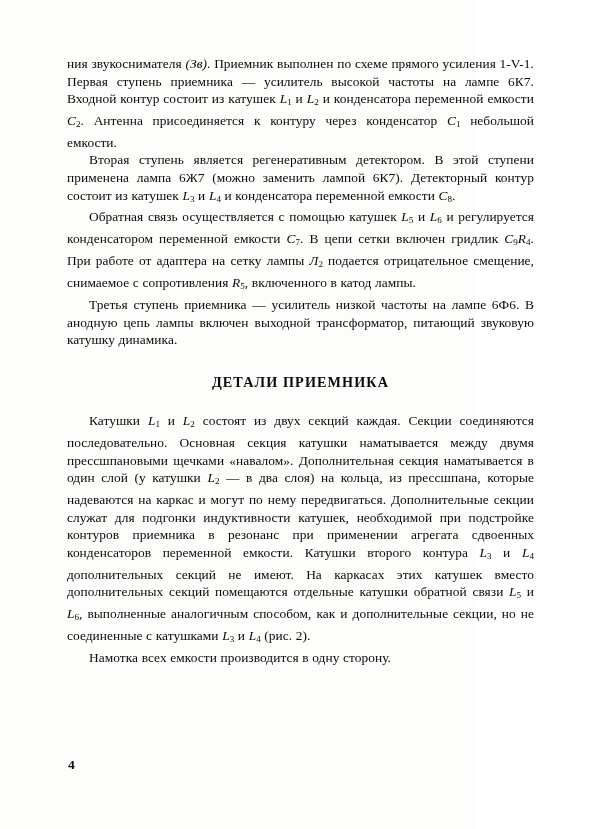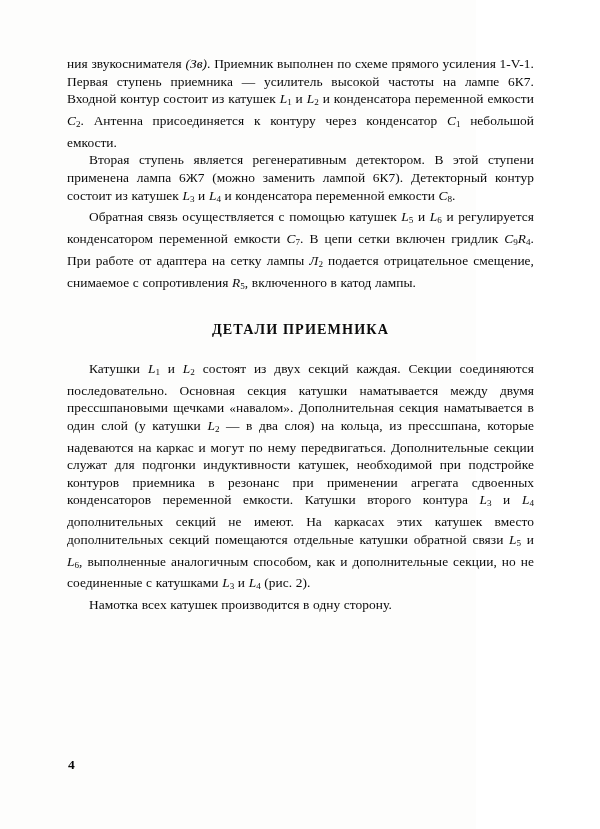--- a/index.html
+++ b/index.html
@@ -80,30 +80,31 @@
 <div id="page">
 
   <div id="text-column">
 
     <p class="para" style="text-indent:0;">ния&nbsp;звукоснимателя <i class="ital">(Зв)</i>. Приемник выполнен по схеме прямого усиления 1-V-1. Первая ступень приемника&nbsp;— усилитель высокой частоты на лампе 6К7. Входной контур состоит из катушек <span class="sym">L<span class="sub">1</span></span> и&nbsp;<span class="sym">L<span class="sub">2</span></span> и конденсатора переменной емкости <span class="sym">C<span class="sub">2</span></span>. Антенна присоединяется к контуру через конденсатор <span class="sym">C<span class="sub">1</span></span> небольшой емкости.</p>
 
     <p class="para">Вторая ступень является регенеративным детектором. В этой ступени применена лампа 6Ж7 (можно заменить лампой 6К7). Детекторный контур состоит из катушек <span class="sym">L<span class="sub">3</span></span> и <span class="sym">L<span class="sub">4</span></span> и конденсатора переменной емкости <span class="sym">C<span class="sub">8</span></span>.</p>
 
     <p class="para">Обратная связь осуществляется с помощью катушек <span class="sym">L<span class="sub">5</span></span> и <span class="sym">L<span class="sub">6</span></span> и регулируется конденсатором переменной емкости <span class="sym">C<span class="sub">7</span></span>. В цепи сетки включен гридлик <span class="sym">C<span class="sub">9</span>R<span class="sub">4</span></span>. При работе от адаптера на сетку лампы <span class="sym">Л<span class="sub">2</span></span> подается отрицательное смещение, снимаемое с сопротивления <span class="sym">R<span class="sub">5</span></span>, включенного в катод лампы.</p>
 
+    <p class="para">Третья ступень приемника&nbsp;— усилитель низкой частоты на лампе 6Ф6. В анодную цепь лампы включен выходной трансформатор, питающий звуковую катушку динамика.</p>
 
 
     <div class="gap-before-heading"></div>
 
     <h2 class="section-heading">ДЕТАЛИ ПРИЕМНИКА</h2>
 
     <div class="gap-after-heading"></div>
 
 
     <p class="para">Катушки <span class="sym">L<span class="sub">1</span></span> и <span class="sym">L<span class="sub">2</span></span> состоят из двух секций каждая. Секции соединяются последовательно. Основная секция катушки наматывается между двумя прессшпановыми щечками «навалом». Дополнительная секция наматывается в один слой (у катушки <span class="sym">L<span class="sub">2</span></span>&nbsp;— в два слоя) на кольца, из прессшпана, которые надеваются на каркас и могут по нему передвигаться. Дополнительные секции служат для подгонки индуктивности катушек, необходимой при подстройке контуров приемника в резонанс при применении агрегата сдвоенных конденсаторов переменной емкости. Катушки второго контура <span class="sym">L<span class="sub">3</span></span> и <span class="sym">L<span class="sub">4</span></span> дополнительных секций не имеют. На каркасах этих катушек вместо дополнительных секций помещаются отдельные катушки обратной связи <span class="sym">L<span class="sub">5</span></span> и <span class="sym">L<span class="sub">6</span></span>, выполненные аналогичным способом, как и дополнительные секции, но не соединенные с катушками <span class="sym">L<span class="sub">3</span></span> и <span class="sym">L<span class="sub">4</span></span> (рис. 2).</p>
 
-    <p class="para">Намотка всех катушек производится в одну сторону.</p>
+    <p class="para">Намотка всех емкости производится в одну сторону.</p>
 
   </div>
 
   <div id="page-number">4</div>
 
 </div>
 
 </body></html>

